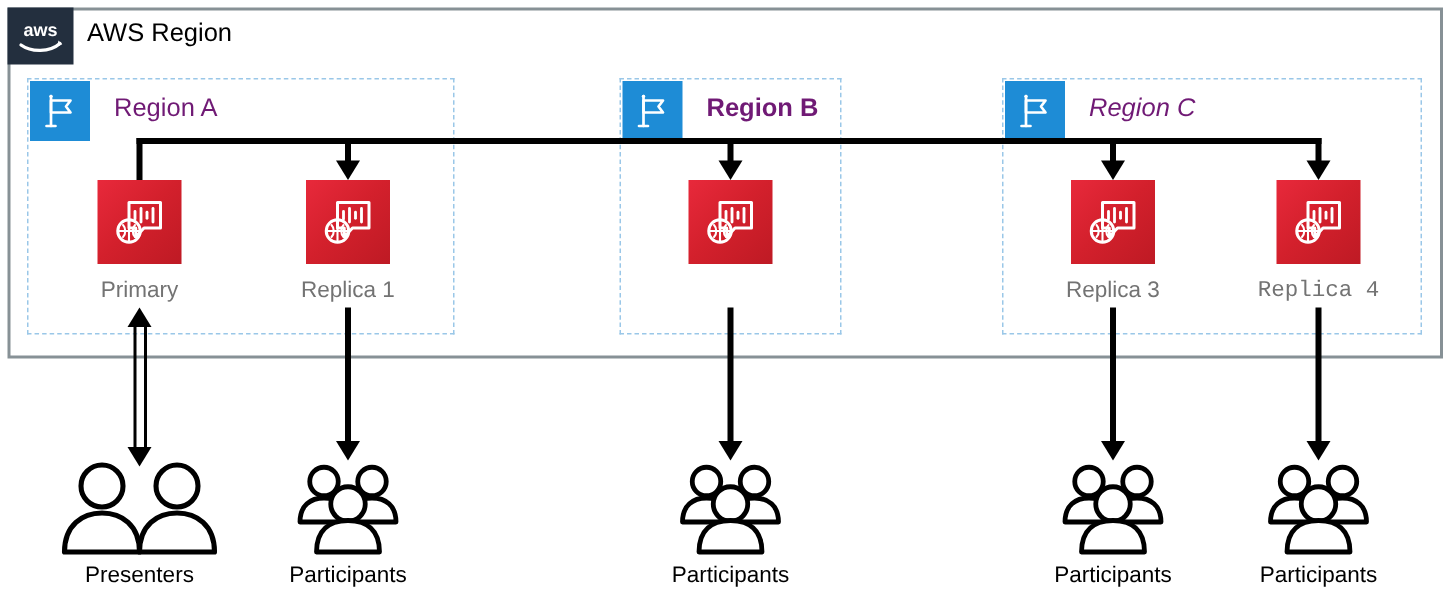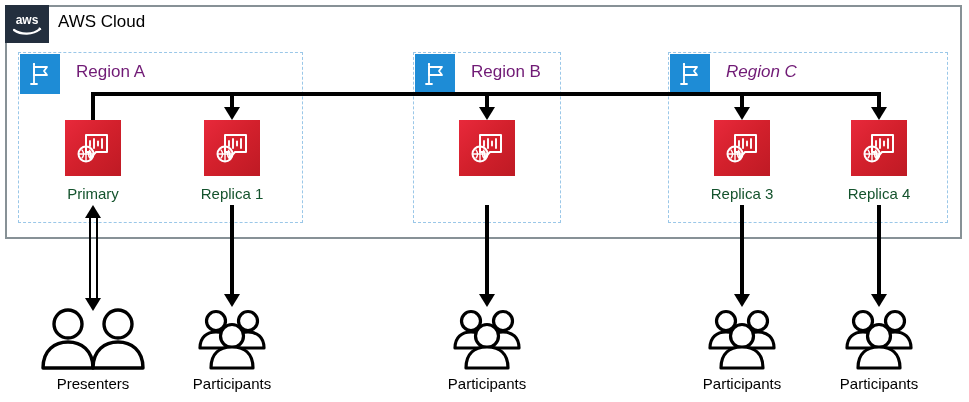--- a/index.html
+++ b/index.html
@@ -76,21 +76,21 @@
     display:flex;
     align-items:center;
     justify-content:center;
     box-sizing:border-box;
   }
   .svc-icon svg{display:block;}
 
   .node-label{
     position:absolute;
     font-size:15px;
-    color:#14532d;
+    color:#737373;
     white-space:nowrap;
     text-align:center;
     line-height:1;
   }
 
   
   .hline{position:absolute;background:#000000;height:4px;}
   .vline{position:absolute;background:#000000;width:4px;}
   .arrow-down{
     position:absolute;
@@ -133,21 +133,21 @@
 
   <div class="cloud-box"></div>
 
   <div class="aws-logo">
     <svg width="34" height="26" viewBox="0 0 34 26" aria-hidden="true">
       <text x="17" y="13" font-family="Liberation Sans, sans-serif" font-size="12" font-weight="bold" fill="#ffffff" text-anchor="middle">aws</text>
       <path d="M4 19 C11 24, 23 24, 30 18" stroke="#ffffff" stroke-width="2.2" fill="none" stroke-linecap="round"></path>
       <path d="M29 16 L31.5 18.5 L28 20 Z" fill="#ffffff"></path>
     </svg>
   </div>
-  <div class="cloud-label">AWS Cloud</div>
+  <div class="cloud-label">AWS Region</div>
 
   <div class="region-box" style="left:18px; top:52px; width:285px; height:171px;"></div>
   <div class="region-flag" style="left:20px; top:54px;">
     <svg width="26" height="26" viewBox="0 0 26 26" aria-hidden="true">
       <path d="M7 3 L7 23" stroke="#ffffff" stroke-width="1.8" stroke-linecap="round" fill="none"></path>
       <path d="M4 23 L10 23" stroke="#ffffff" stroke-width="1.8" stroke-linecap="round" fill="none"></path>
       <circle cx="7" cy="3.2" r="1.1" fill="#ffffff"></circle>
       <path d="M7 6 L20 6 L17 10 L20 14 L7 14 Z" stroke="#ffffff" stroke-width="1.8" fill="none" stroke-linejoin="round"></path>
     </svg>
   </div>
@@ -155,21 +155,21 @@
 
   <div class="region-box" style="left:413px; top:52px; width:148px; height:171px;"></div>
   <div class="region-flag" style="left:415px; top:54px;">
     <svg width="26" height="26" viewBox="0 0 26 26" aria-hidden="true">
       <path d="M7 3 L7 23" stroke="#ffffff" stroke-width="1.8" stroke-linecap="round" fill="none"></path>
       <path d="M4 23 L10 23" stroke="#ffffff" stroke-width="1.8" stroke-linecap="round" fill="none"></path>
       <circle cx="7" cy="3.2" r="1.1" fill="#ffffff"></circle>
       <path d="M7 6 L20 6 L17 10 L20 14 L7 14 Z" stroke="#ffffff" stroke-width="1.8" fill="none" stroke-linejoin="round"></path>
     </svg>
   </div>
-  <div class="region-label" style="left:471px; top:63px;">Region B</div>
+  <div class="region-label" style="left:471px; top:63px;font-weight:bold;">Region B</div>
 
   <div class="region-box" style="left:668px; top:52px; width:280px; height:171px;"></div>
   <div class="region-flag" style="left:670px; top:54px;">
     <svg width="26" height="26" viewBox="0 0 26 26" aria-hidden="true">
       <path d="M7 3 L7 23" stroke="#ffffff" stroke-width="1.8" stroke-linecap="round" fill="none"></path>
       <path d="M4 23 L10 23" stroke="#ffffff" stroke-width="1.8" stroke-linecap="round" fill="none"></path>
       <circle cx="7" cy="3.2" r="1.1" fill="#ffffff"></circle>
       <path d="M7 6 L20 6 L17 10 L20 14 L7 14 Z" stroke="#ffffff" stroke-width="1.8" fill="none" stroke-linejoin="round"></path>
     </svg>
   </div>
@@ -281,21 +281,21 @@
       </g>
       <circle cx="13" cy="26" r="7.5" fill="none" stroke="#ffffff" stroke-width="2"></circle>
       <g stroke="#ffffff" stroke-width="1.4" stroke-linecap="round" fill="none">
         <path d="M13 19 L13 33"></path>
         <path d="M9 22 C11 24, 11 28, 9 30"></path>
         <path d="M17 22 C15 24, 15 28, 17 30"></path>
         <path d="M6.2 26 L19.8 26"></path>
       </g>
     </svg>
   </div>
-  <div class="node-label" style="left:799px; top:186px; width:160px;">Replica 4</div>
+  <div class="node-label" style="left:799px; top:186px; width:160px;font-family:Liberation Mono, monospace;">Replica 4</div>
 
   <div class="arrow-up" style="left:85px; top:205px;"></div>
   <div class="dbl-line" style="left:88.5px; top:216px; height:85px;"></div>
   <div class="arrow-down" style="left:85px; top:298px;"></div>
 
   <div class="vline" style="left:230px; top:205px; height:90px;"></div>
   <div class="arrow-down" style="left:224px; top:294px;"></div>
 
   <div class="vline" style="left:485px; top:205px; height:90px;"></div>
   <div class="arrow-down" style="left:479px; top:294px;"></div>

